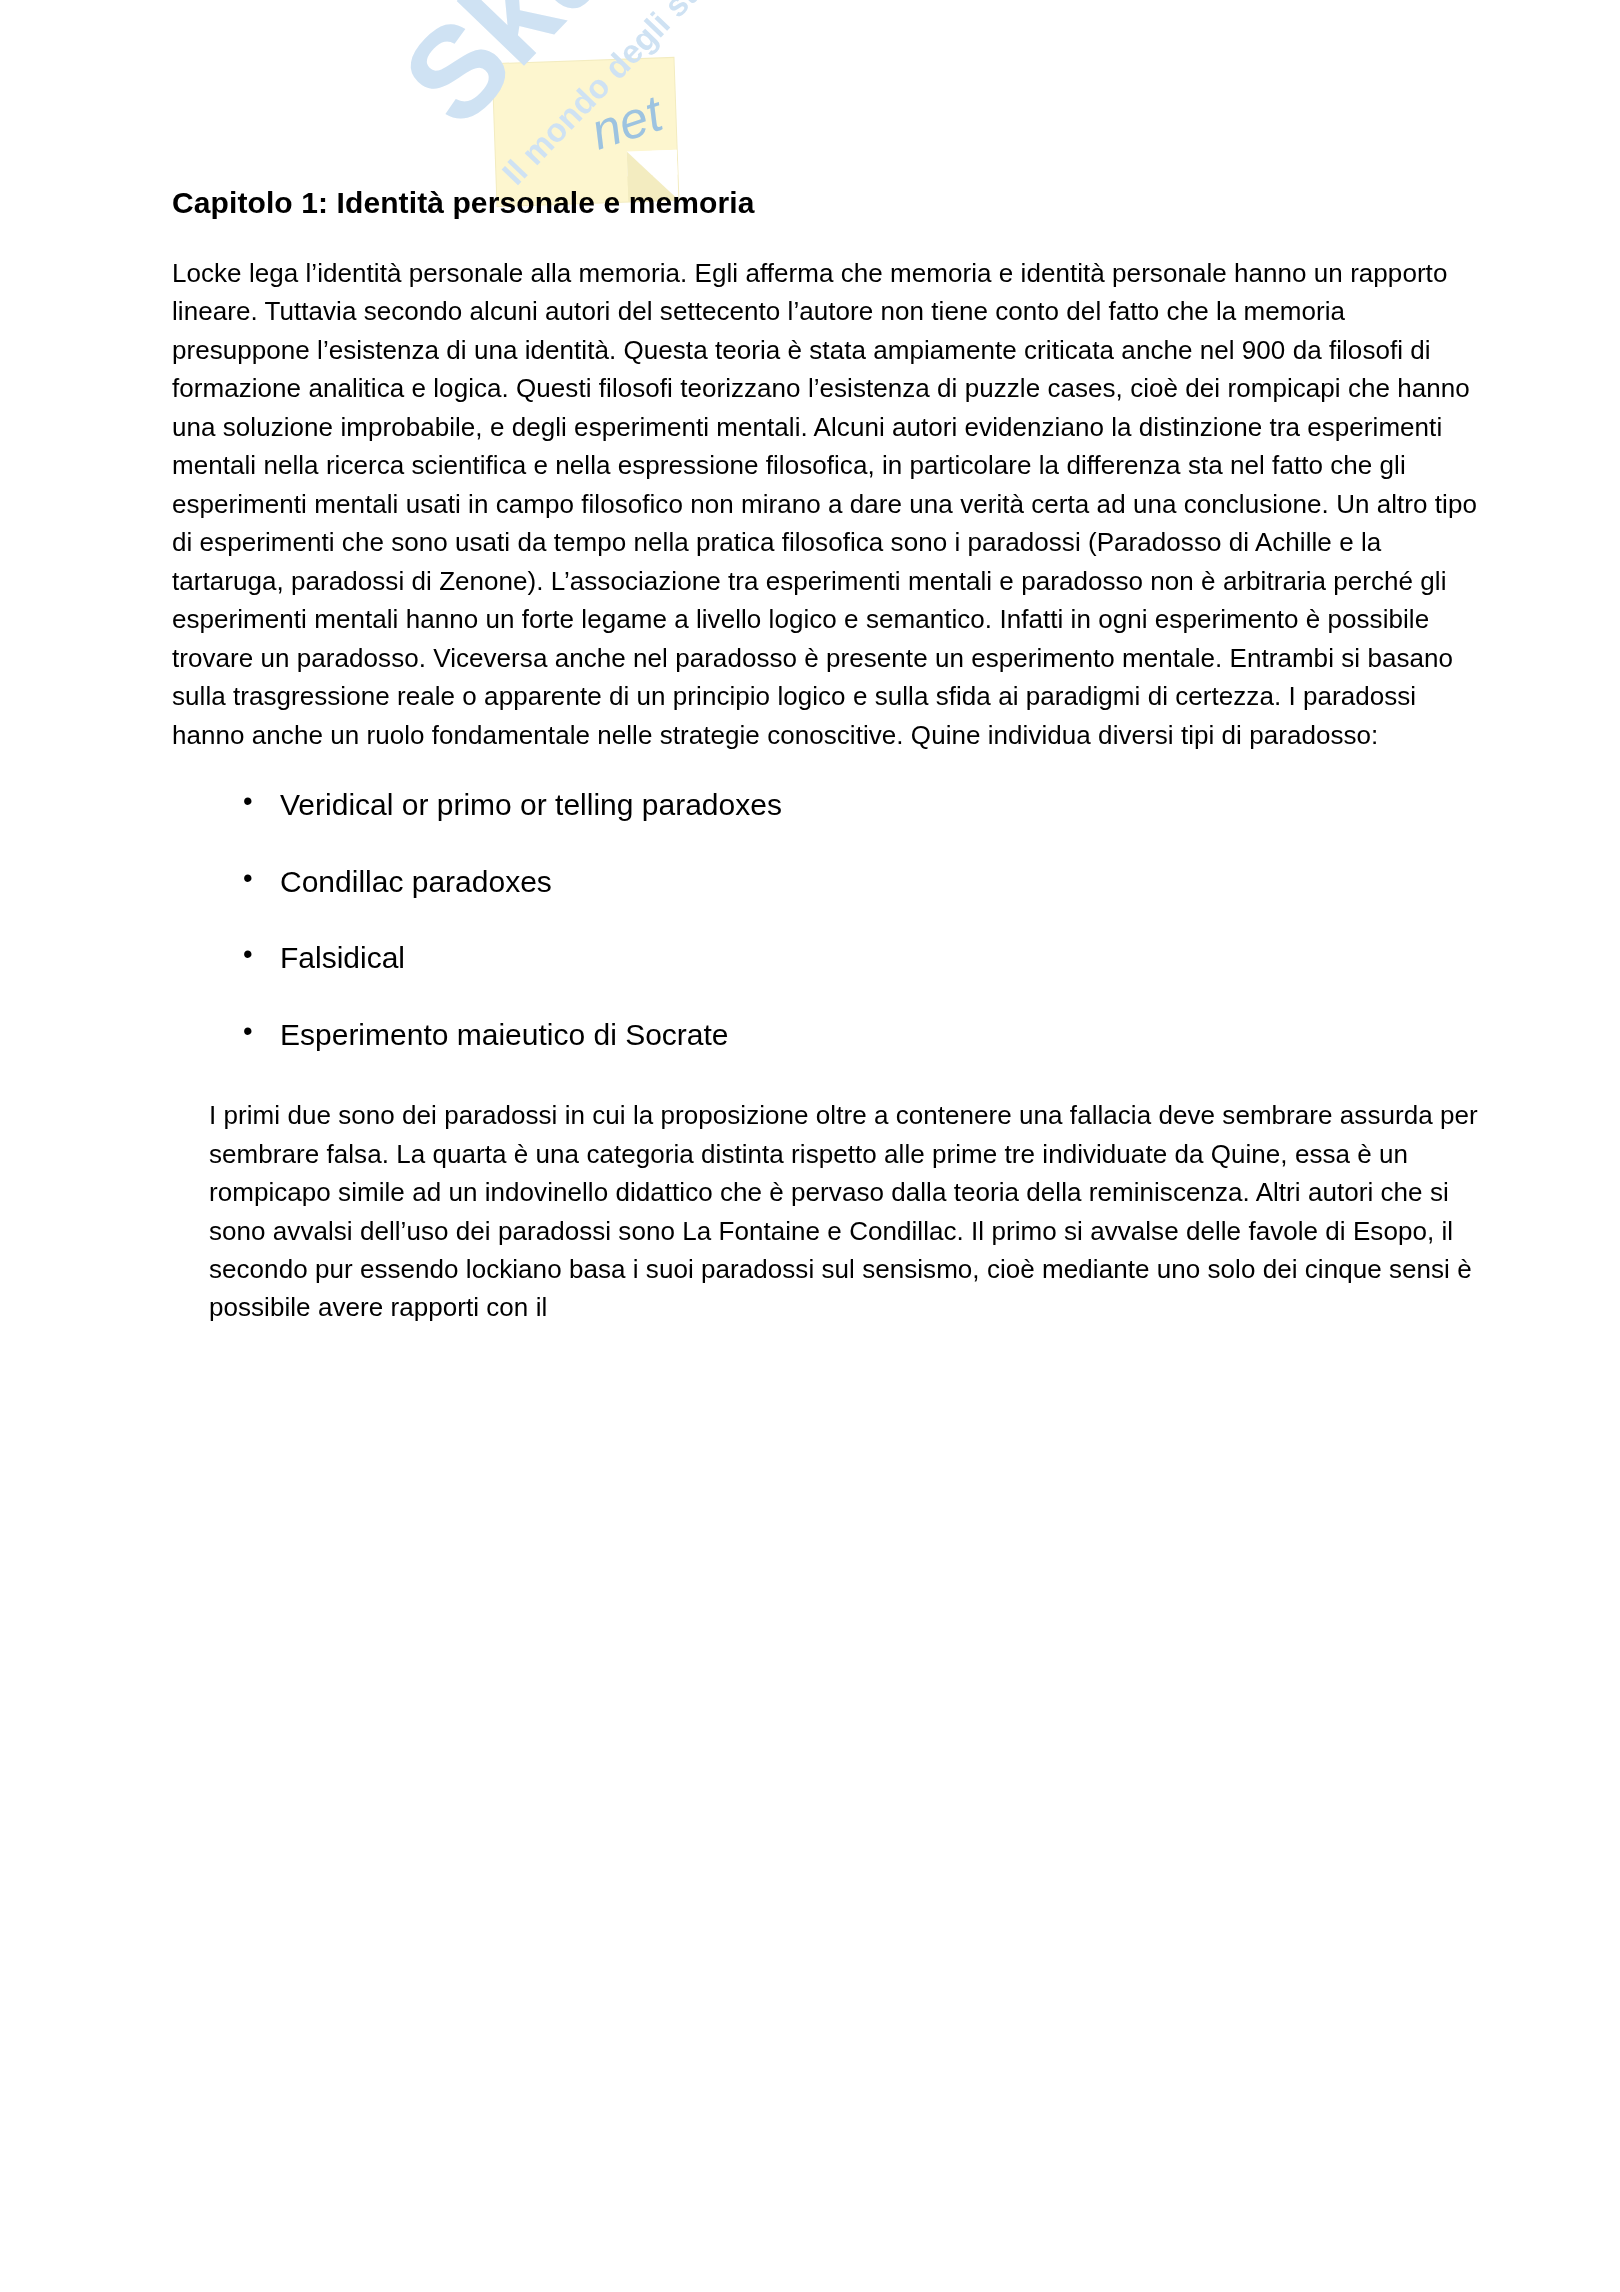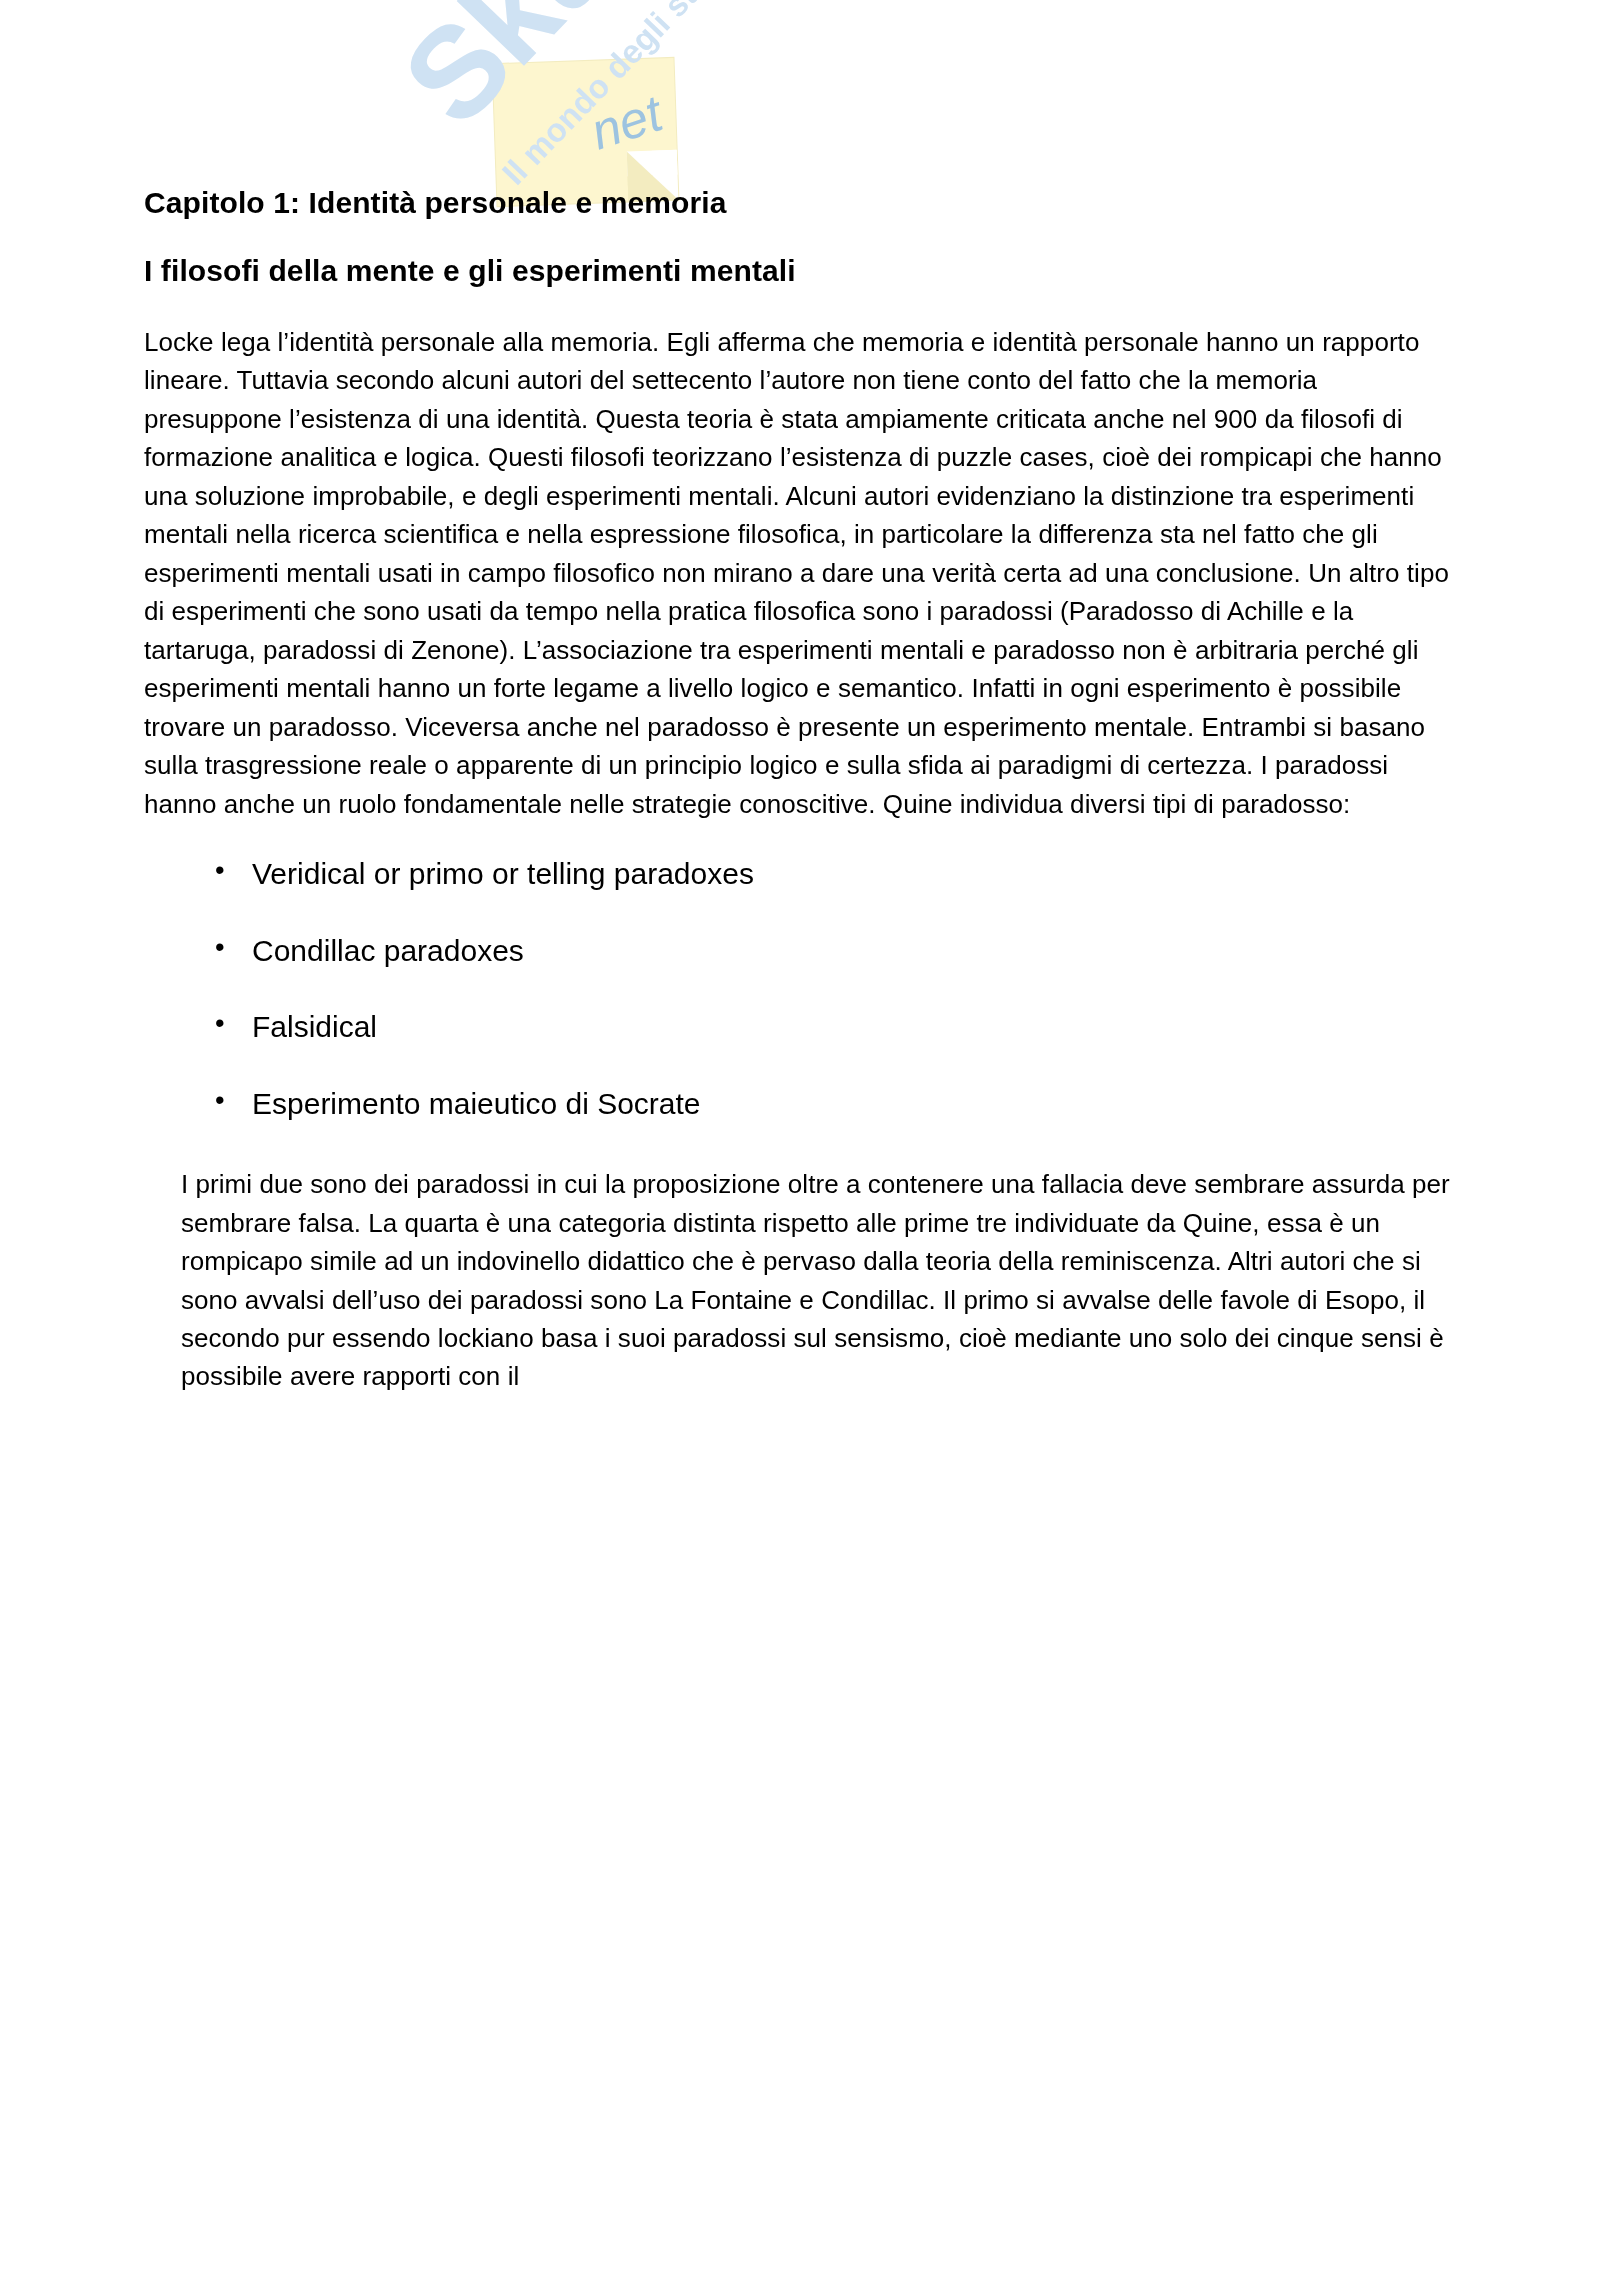--- a/index.html
+++ b/index.html
@@ -77,21 +77,21 @@
     color: #cfe2f3;
     transform: rotate(-46deg);
     transform-origin: left top;
     white-space: nowrap;
     font-weight: bold;
   }
 
   
   .doc {
     position: absolute;
-    left: 144px;
+    left: 172px;
     top: 186px;
     width: 1313px;
     z-index: 10;
   }
   h1.title {
     font-size: 30px;
     font-weight: bold;
     margin: 0 0 34px 0;
     letter-spacing: 0.1px;
   }
@@ -139,21 +139,20 @@
 
   <div class="watermark">
     <div class="wm-note"></div>
     <div class="wm-big">Skuola</div>
     <div class="wm-net">net</div>
     <div class="wm-sub">Il mondo degli studenti</div>
   </div>
 
   <div class="doc">
     <h1 class="title">Capitolo 1: Identità personale e memoria</h1>
-    <h2 class="subtitle">I filosofi della mente e gli esperimenti mentali</h2>
     <p class="body">Locke lega l’identità personale alla memoria. Egli afferma che memoria e identità personale hanno un rapporto lineare. Tuttavia secondo alcuni autori del settecento l’autore non tiene conto del fatto che la memoria presuppone l’esistenza di una identità. Questa teoria è stata ampiamente criticata anche nel 900 da filosofi di formazione  analitica e logica. Questi filosofi teorizzano l’esistenza di puzzle cases, cioè dei rompicapi che hanno una soluzione improbabile, e degli esperimenti mentali. Alcuni autori evidenziano la distinzione tra esperimenti mentali nella ricerca scientifica e nella espressione filosofica, in particolare la differenza sta nel fatto che gli esperimenti mentali usati in campo filosofico non mirano a dare una verità certa ad una conclusione. Un altro tipo di esperimenti che sono usati da tempo nella pratica filosofica sono i paradossi (Paradosso di Achille e la tartaruga, paradossi di Zenone). L’associazione tra esperimenti mentali e paradosso non è arbitraria perché gli esperimenti mentali hanno un forte legame a livello logico e semantico. Infatti in ogni esperimento è possibile trovare un paradosso. Viceversa anche nel paradosso è presente un esperimento mentale. Entrambi si basano sulla trasgressione reale o apparente di un principio logico e sulla sfida ai paradigmi di certezza. I paradossi hanno anche un ruolo fondamentale nelle strategie conoscitive. Quine individua diversi tipi di paradosso:</p>
 
     <ul class="bullets">
       <li>Veridical or primo or telling paradoxes</li>
       <li>Condillac paradoxes</li>
       <li>Falsidical</li>
       <li>Esperimento maieutico di Socrate</li>
     </ul>
 
     <p class="body indented">I primi due  sono dei paradossi in cui la proposizione oltre a contenere una fallacia deve sembrare assurda per sembrare falsa. La quarta è una categoria distinta rispetto alle prime tre individuate da Quine, essa è un rompicapo simile ad un indovinello didattico che è pervaso dalla teoria della reminiscenza. Altri autori che si sono avvalsi dell’uso dei paradossi sono La Fontaine e Condillac. Il primo si avvalse delle favole di Esopo, il secondo pur essendo lockiano basa i suoi paradossi sul sensismo, cioè mediante uno solo dei cinque sensi è possibile avere rapporti con il</p>

